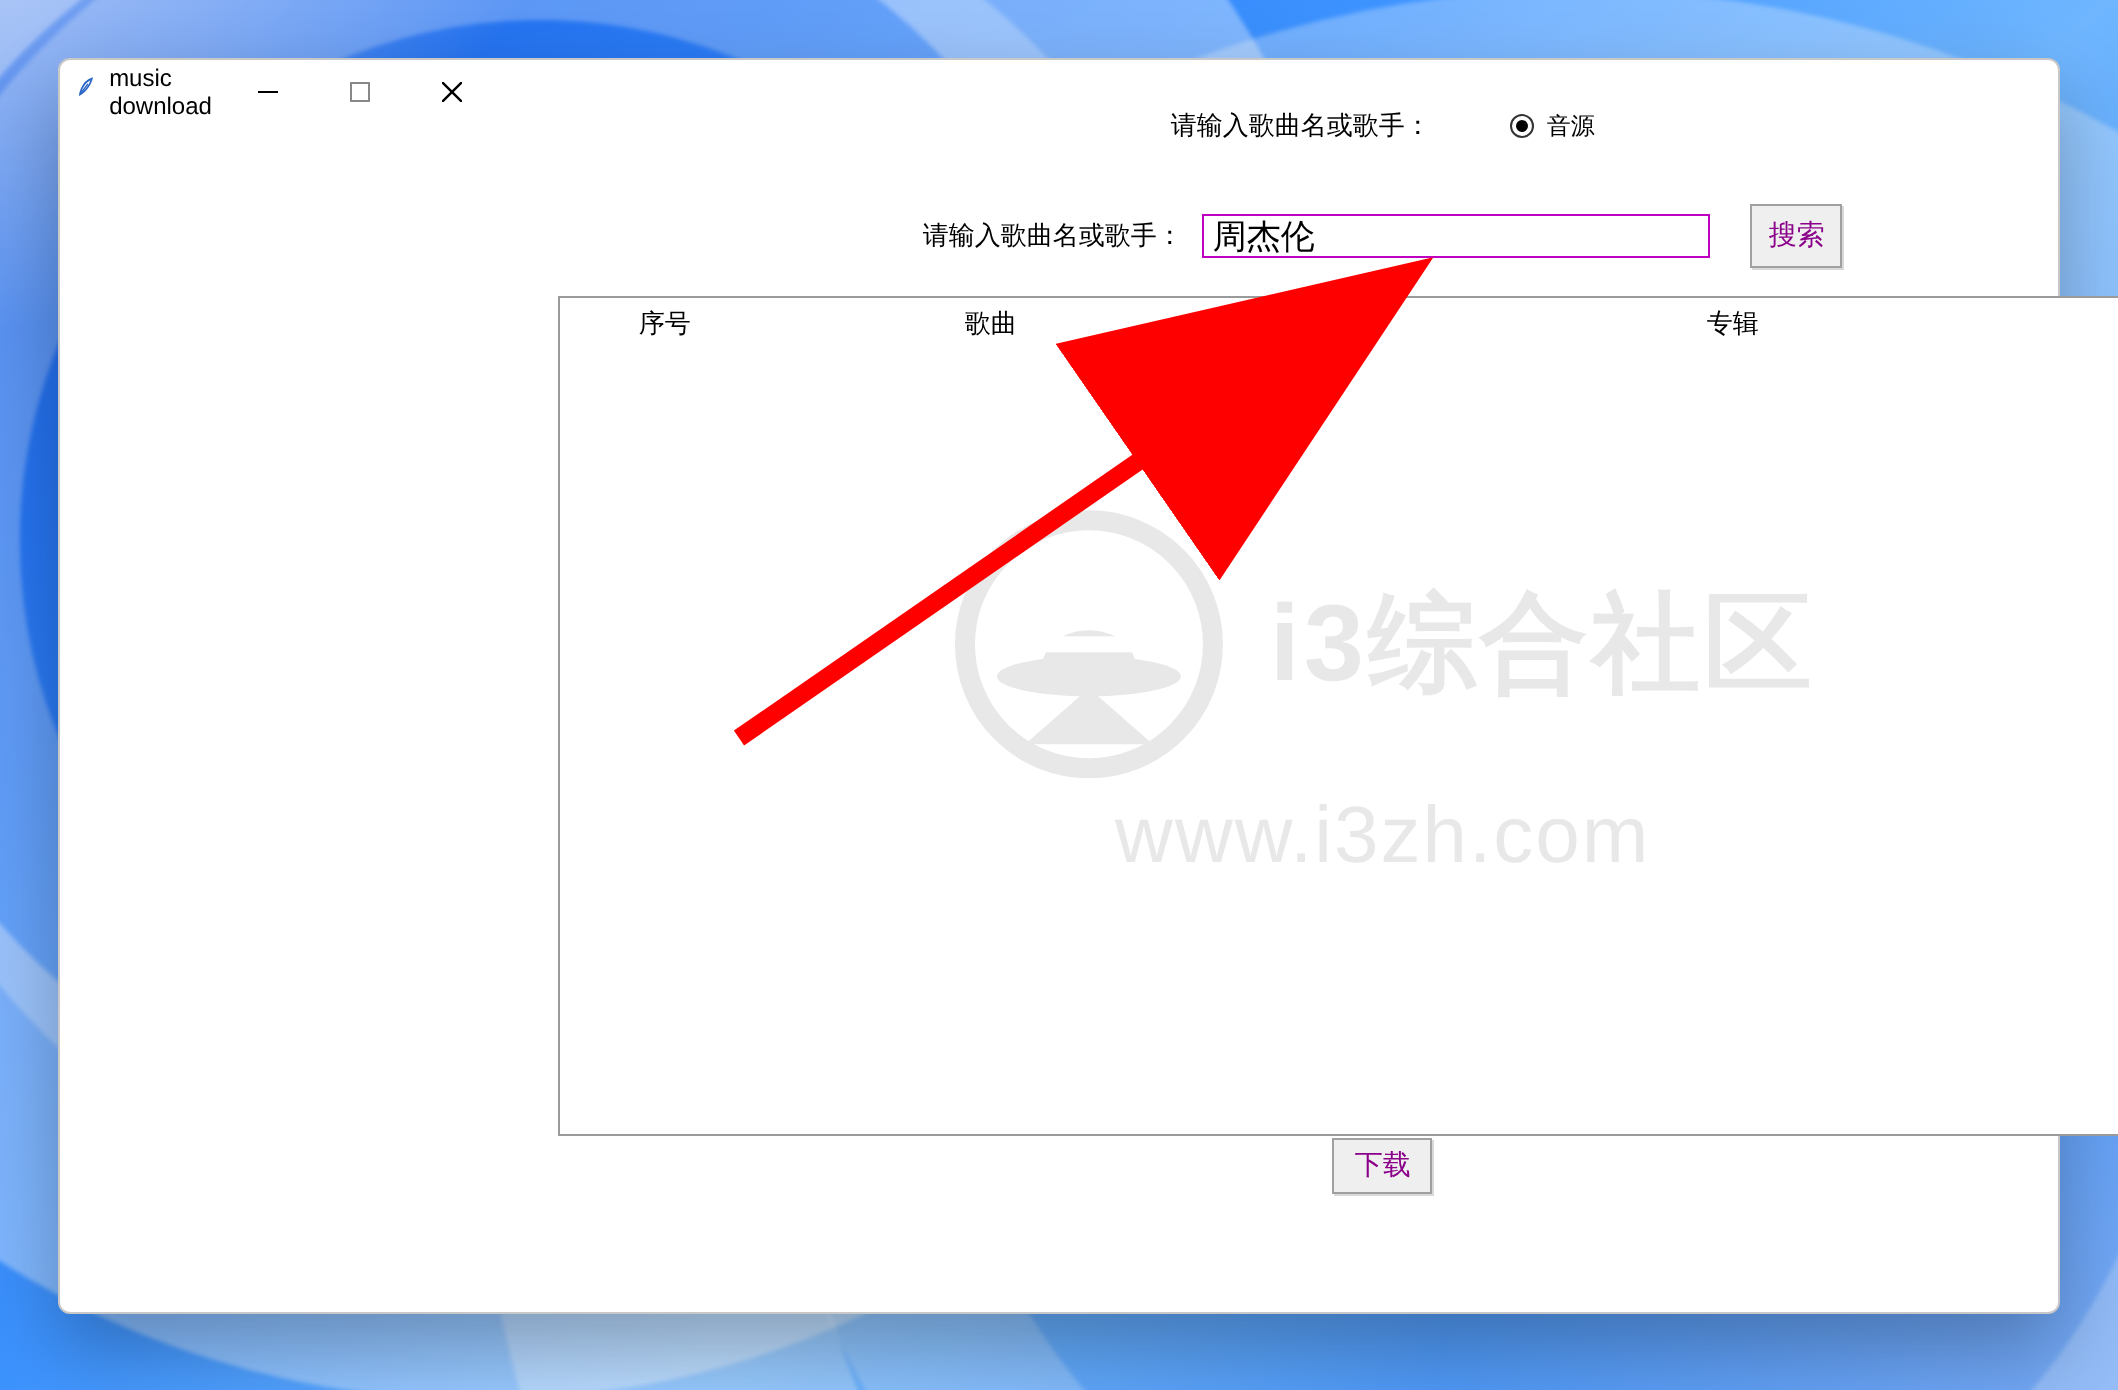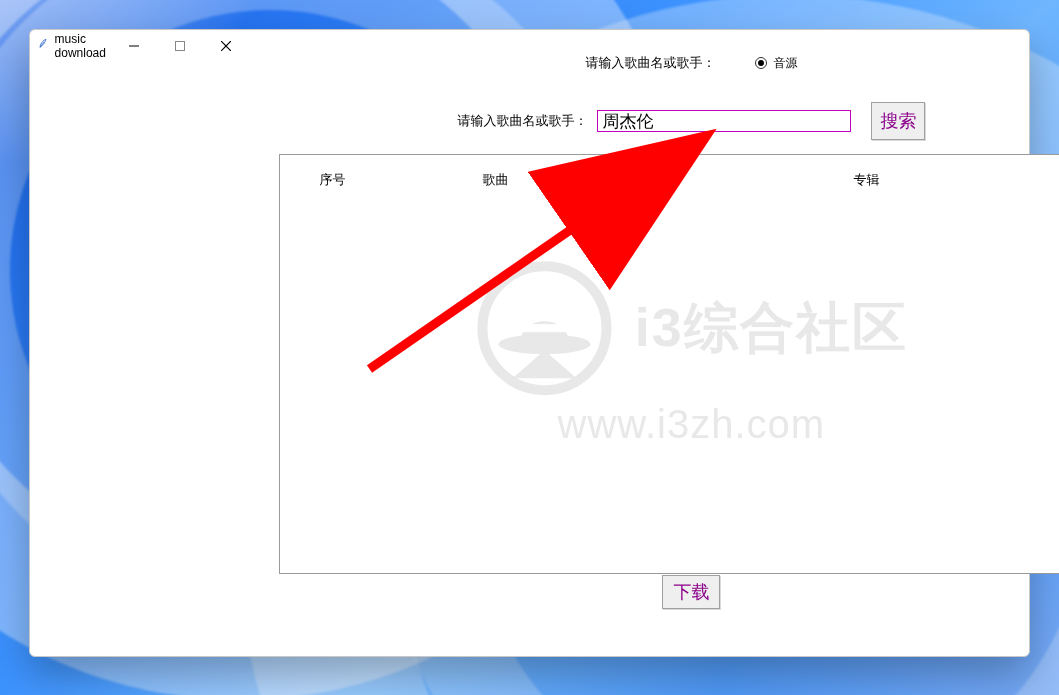--- a/index.html
+++ b/index.html
@@ -58,32 +58,32 @@
   }
   .radio .dot { width:6px; height:6px; border-radius:50%; background:#000; }
   .row.search { gap:10px; margin-top:30px; }
   .input {
     width:254px; height:22px; border:1px solid #c000c0; background:#fff;
     padding:0 4px; font-size:17px; color:#000; outline:none;
     font-family: "Microsoft YaHei", sans-serif;
   }
   .btn {
     background:#efefef; border:1px solid #a0a0a0; padding:4px 10px;
-    font-size:18px; color:#8b008b; font-family:"Microsoft YaHei",sans-serif;
+    font-size:14px; color:#8b008b; font-family:"Microsoft YaHei",sans-serif;
     box-shadow: 1px 1px 0 rgba(0,0,0,0.15);
   }
   .btn.search-btn { margin-left:10px; padding:6px 8px; }
   .results {
     margin-top:14px; width:824px; height:420px;
     border:1px solid #9a9a9a; background:#fff; position:relative;
   }
   .results-header {
     display:flex; padding:4px 0 0 0; font-size:13px; color:#000;
   }
-  .col { text-align:center;margin-top:12px; }
+  .col { text-align:center; }
   .col.idx   { width:80px;  text-align:center; padding-left:24px;}
   .col.singer{ width:210px; }
   .col.song  { width:270px; }
   .col.album { flex:1; }
   .download-row { margin-top:1px; }
   
   .watermark {
     position:absolute; left:50%; top:50%; transform:translate(-50%,-56%);
     display:flex; flex-direction:column; align-items:center; gap:8px;
     opacity:0.98; pointer-events:none;

